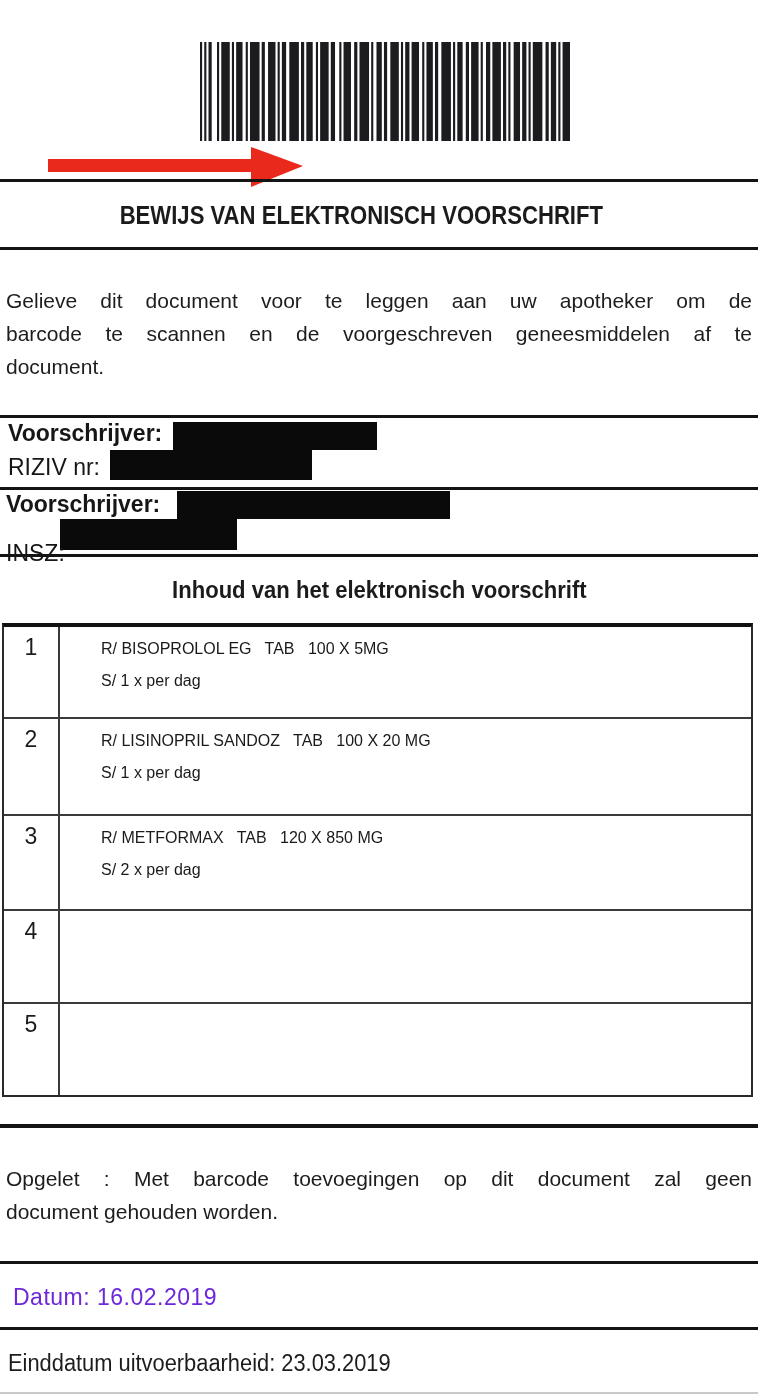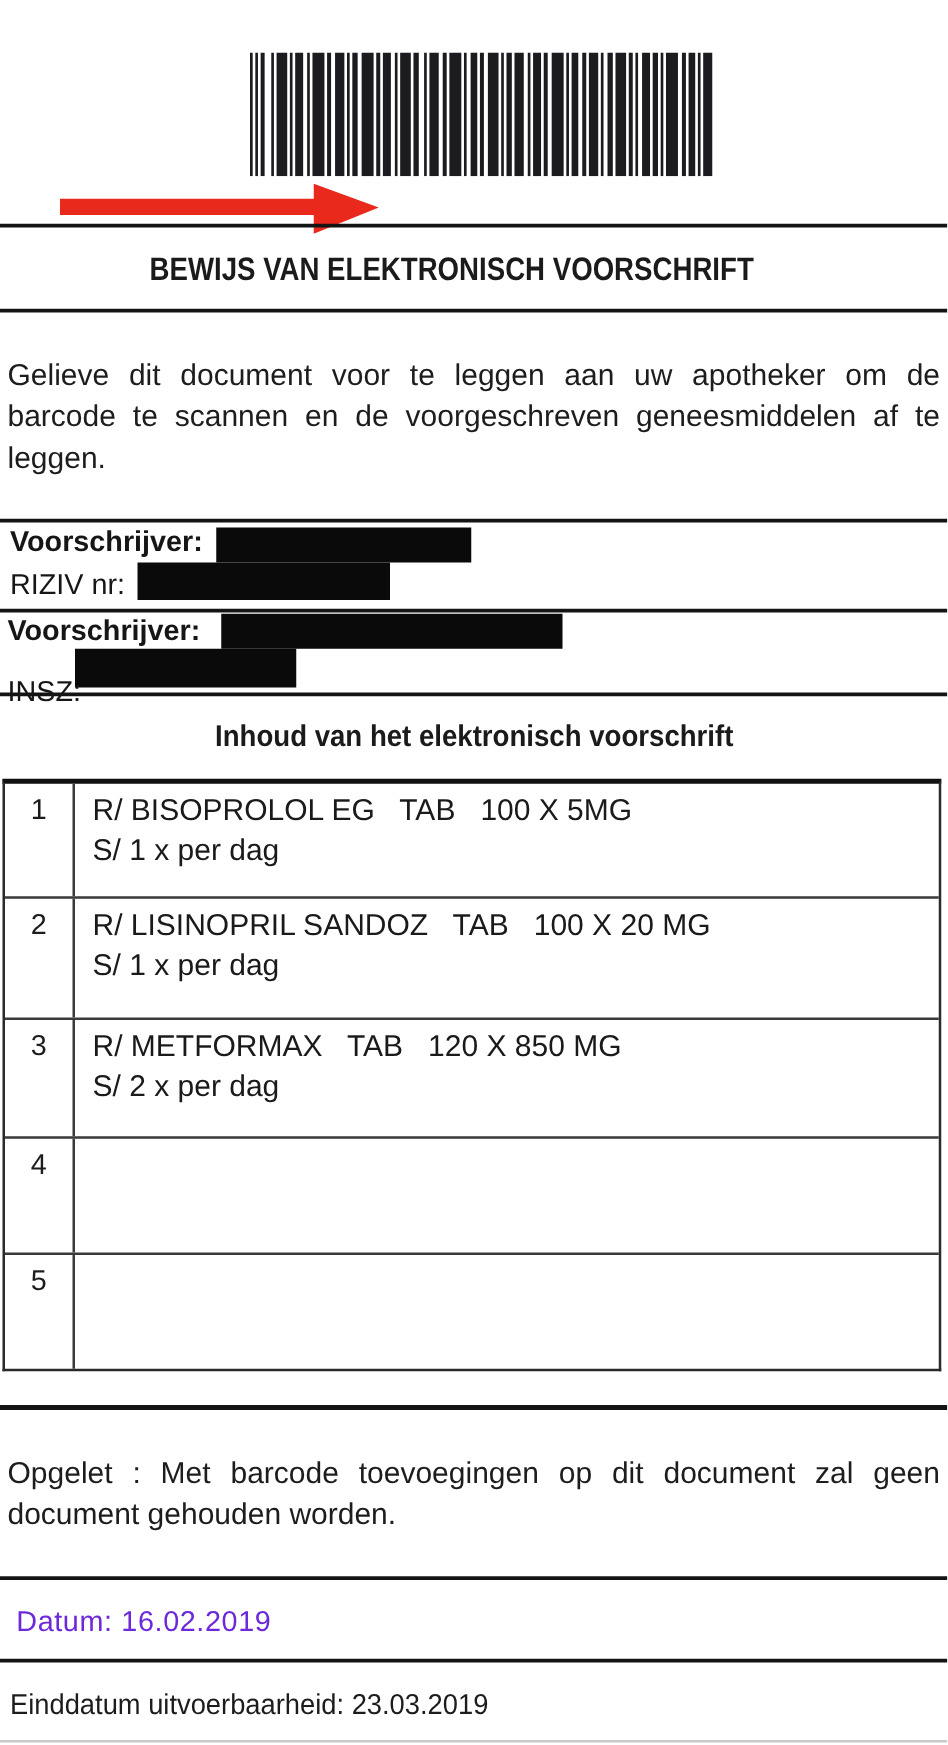--- a/index.html
+++ b/index.html
@@ -32,21 +32,21 @@
   .arrow-svg{position:absolute;left:45px;top:146px;width:260px;height:42px;}
 
   
   .doc-title{position:absolute;top:200px;left:-18px;width:758px;text-align:center;}
   .doc-title span{
     display:inline-block;font-weight:bold;font-size:26px;color:#1b1b1b;
     transform:scaleX(0.85);transform-origin:center;white-space:nowrap;
   }
 
   
-  .para{position:absolute;left:6px;width:746px;font-size:24px;color:#1d1d1d;}
+  .para{position:absolute;left:6px;width:746px;font-size:21px;color:#1d1d1d;}
   .intro{top:284px;}
   .warning{top:1162px;}
   .para .pline{height:33px;line-height:33px;overflow:hidden;}
   .jline{text-align:justify;text-align-last:justify;}
 
   
   .idsection{position:absolute;left:0;width:758px;}
   .sec1{top:418px;height:69px;}
   .sec2{top:490px;height:64px;}
   .idlabel{position:absolute;font-size:23px;white-space:nowrap;z-index:2;}
@@ -79,21 +79,21 @@
   .rx-row:nth-child(1){height:92px;}
   .rx-row:nth-child(2){height:97px;}
   .rx-row:nth-child(3){height:95px;}
   .rx-row:nth-child(4){height:93px;}
   .rx-row:nth-child(5){flex:1;border-bottom:none;}
   .rx-num{
     box-sizing:border-box;width:56px;border-right:2px solid #3a3a3a;
     padding-top:7px;text-align:center;font-size:23px;color:#1c1c1c;
   }
   .rx-content{flex:1;padding:6px 0 0 14px;}
-  .rx-line{font-size:24px;line-height:32px;white-space:pre-wrap;color:#1a1a1a;}
+  .rx-line{font-size:16px;line-height:32px;white-space:pre-wrap;color:#1a1a1a;margin-left:27px;}
 
   
   .datum-line{position:absolute;top:1284px;left:13px;font-size:23px;letter-spacing:0.5px;color:#6d28d9;}
   .einddatum-line{
     position:absolute;top:1350px;left:8px;font-size:23px;color:#1c1c1c;
     transform:scaleX(0.95);transform-origin:left;white-space:nowrap;
   }
 </style>
 </head>
 <body>
@@ -162,21 +162,21 @@
 
   <div class="doc-title">
     <span>BEWIJS VAN ELEKTRONISCH VOORSCHRIFT</span>
   </div>
 
   <div class="rule r2"></div>
 
   <div class="para intro">
     <div class="pline jline">Gelieve dit document voor te leggen aan uw apotheker om de</div>
     <div class="pline jline">barcode te scannen en de voorgeschreven geneesmiddelen af te</div>
-    <div class="pline">leggen.</div>
+    <div class="pline">document.</div>
   </div>
 
   <div class="rule r3"></div>
 
   <div class="idsection sec1">
     <div class="idlabel bold lbl-a">Voorschrijver:</div>
     <div class="redaction box-a"></div>
     <div class="idlabel lbl-b">RIZIV nr:</div>
     <div class="redaction box-b"></div>
   </div>

